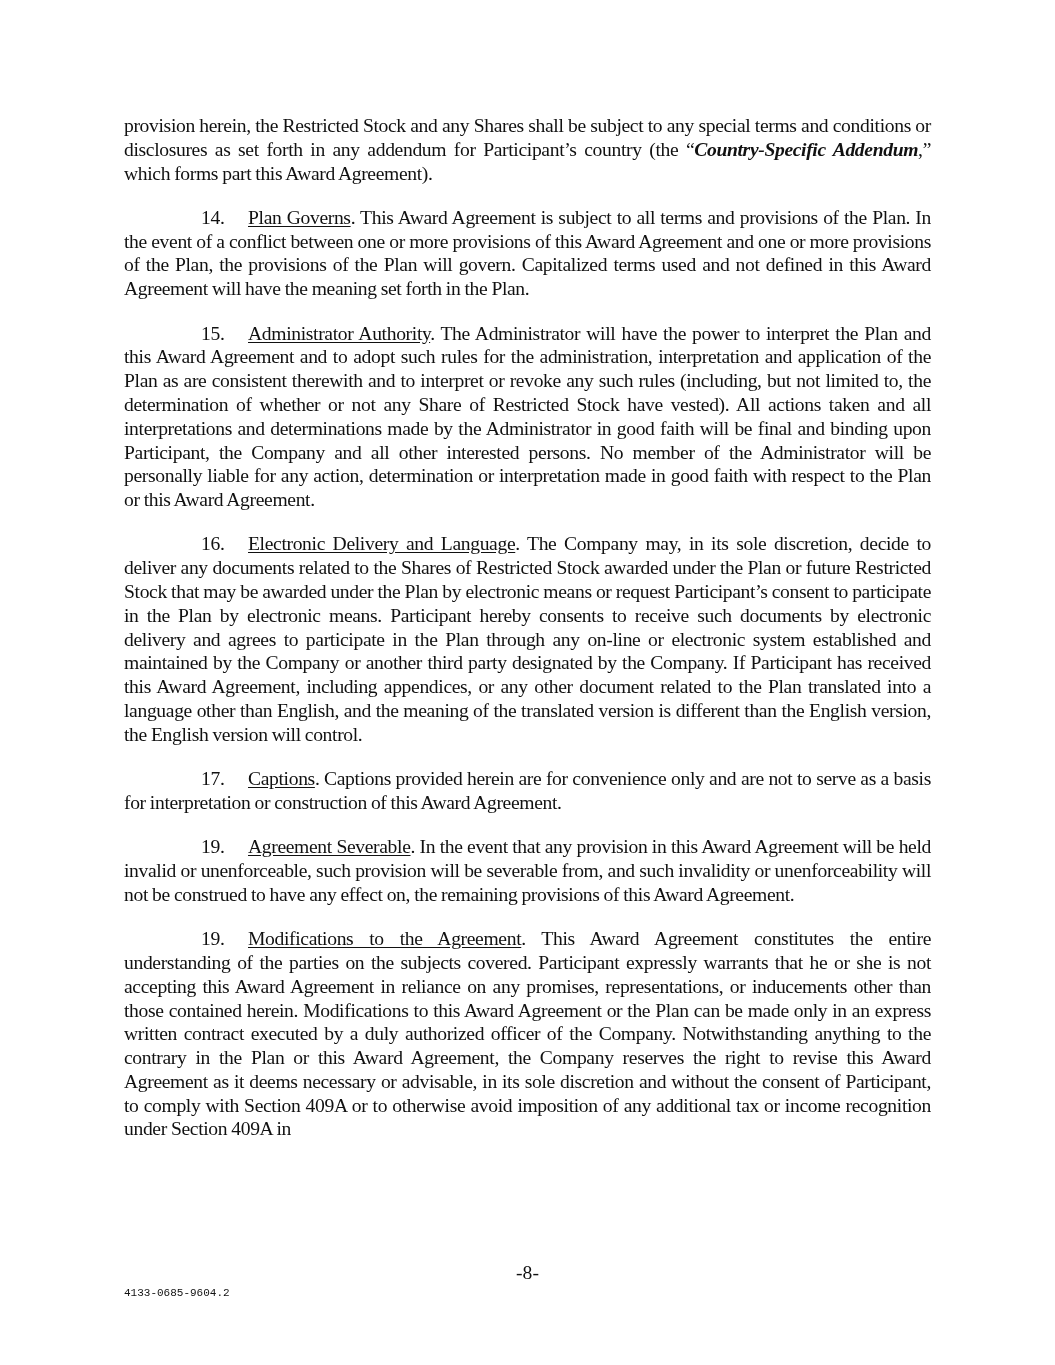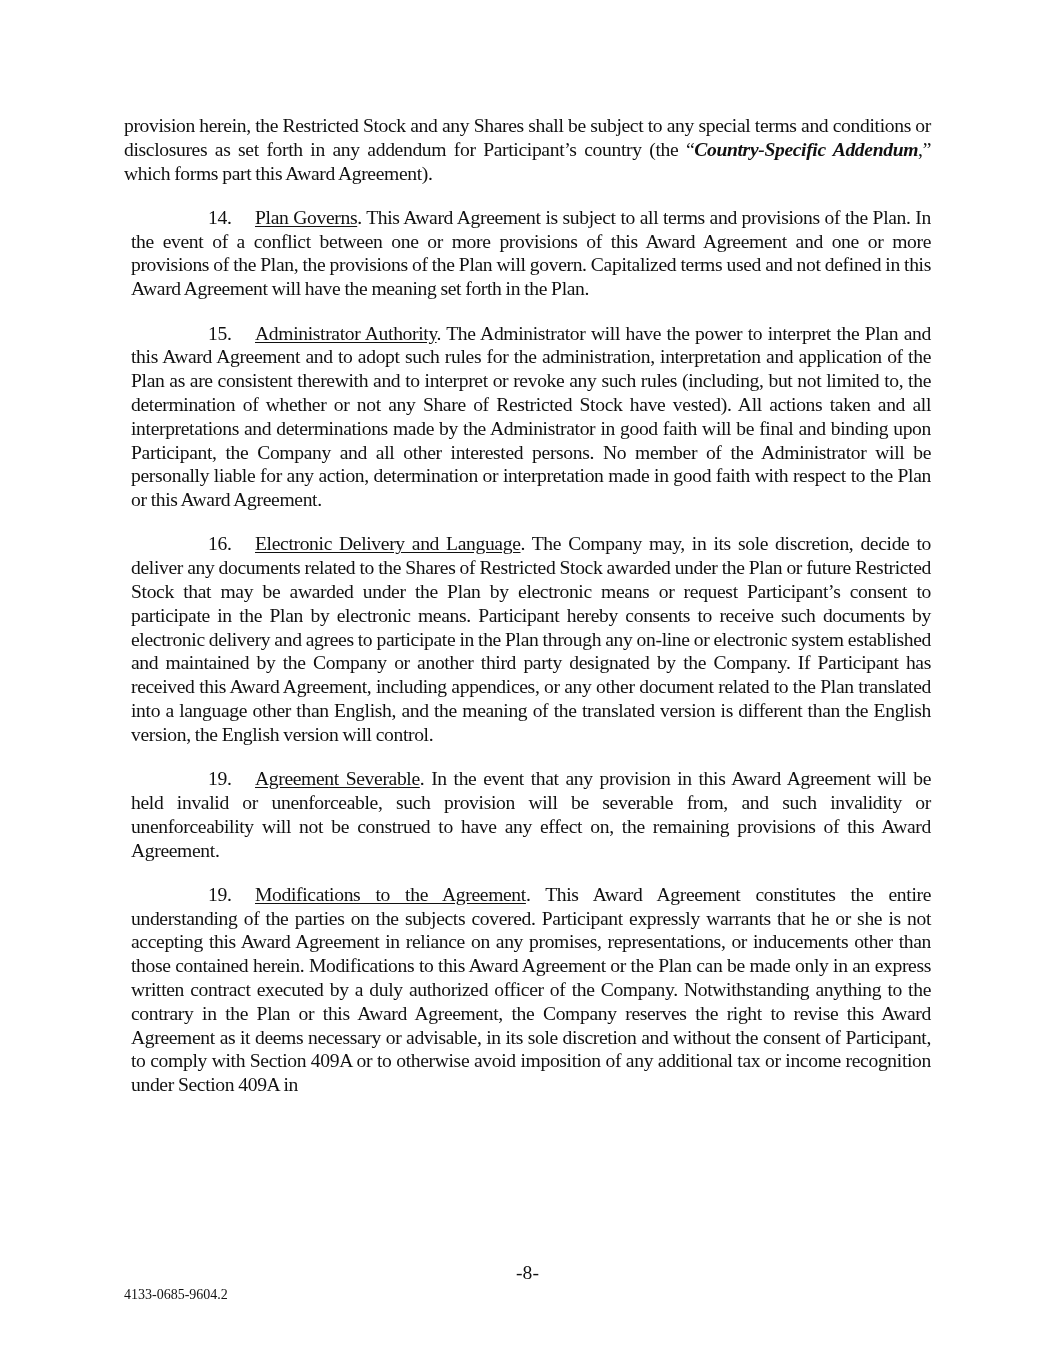--- a/index.html
+++ b/index.html
@@ -3,31 +3,31 @@
 <meta charset="utf-8">
 <style>
   html, body { margin: 0; padding: 0; background: #ffffff; }
   body { width: 1055px; height: 1365px; position: relative; overflow: hidden; }
   .page {
     position: absolute; left: 124px; top: 114px; width: 807px;
     font-family: "Liberation Serif", serif; font-size: 19.6px; line-height: 23.8px;
     color: #111111; letter-spacing: -0.35px; word-spacing: -0.5px;
   }
   .para { text-align: justify; margin: 0 0 20.5px 0; }
-  .indent { text-indent: 77px; margin-left: 7px; }
+  .indent { text-indent: 77px; }
   .num { display: inline-block; width: 47px; text-indent: 0; }
   .heading { text-decoration: underline; text-underline-offset: 2px; }
   .bi { font-weight: bold; font-style: italic; }
   .pagenum {
     position: absolute; left: 0; width: 1055px; top: 1262px; text-align: center;
     font-family: "Liberation Serif", serif; font-size: 19.6px; color: #111;
   }
   .docid {
     position: absolute; left: 124px; top: 1287px;
-    font-family: Liberation Serif, serif; font-size: 14px; color: #111;
+    font-family: Liberation Mono, monospace; font-size: 11px; color: #111;
   }
 </style>
 </head>
 <body>
 
 <div class="page">
   <p class="para">
     <span>provision herein, the Restricted Stock and any Shares shall be subject to any special terms and conditions or disclosures as set forth in any addendum for Participant’s country (the “</span><span class="bi">Country-Specific Addendum</span><span>,” which forms part this Award Agreement).</span>
   </p>
 
@@ -36,20 +36,23 @@
   </p>
 
   <p class="para indent">
     <span class="num">15.</span><span class="heading">Administrator Authority</span><span>.  The Administrator will have the power to interpret the Plan and this Award Agreement and to adopt such rules for the administration, interpretation and application of the Plan as are consistent therewith and to interpret or revoke any such rules (including, but not limited to, the determination of whether or not any Share of Restricted Stock have vested).  All actions taken and all interpretations and determinations made by the Administrator in good faith will be final and binding upon Participant, the Company and all other interested persons.  No member of the Administrator will be personally liable for any action, determination or interpretation made in good faith with respect to the Plan or this Award Agreement.</span>
   </p>
 
   <p class="para indent">
     <span class="num">16.</span><span class="heading">Electronic Delivery and Language</span><span>.  The Company may, in its sole discretion, decide to deliver any documents related to the Shares of Restricted Stock awarded under the Plan or future Restricted Stock that may be awarded under the Plan by electronic means or request Participant’s consent to participate in the Plan by electronic means.  Participant hereby consents to receive such documents by electronic delivery and agrees to participate in the Plan through any on-line or electronic system established and maintained by the Company or another third party designated by the Company.  If Participant has received this Award Agreement, including appendices, or any other document related to the Plan translated into a language other than English, and the meaning of the translated version is different than the English version, the English version will control.</span>
   </p>
 
+  <p class="para indent">
+    <span class="num">17.</span><span class="heading">Captions</span><span>.  Captions provided herein are for convenience only and are not to serve as a basis for interpretation or construction of this Award Agreement.</span>
+  </p>
 
   <p class="para indent">
     <span class="num">19.</span><span class="heading">Agreement Severable</span><span>.  In the event that any provision in this Award Agreement will be held invalid or unenforceable, such provision will be severable from, and such invalidity or unenforceability will not be construed to have any effect on, the remaining provisions of this Award Agreement.</span>
   </p>
 
   <p class="para indent">
     <span class="num">19.</span><span class="heading">Modifications to the Agreement</span><span>.  This Award Agreement constitutes the entire understanding of the parties on the subjects covered.  Participant expressly warrants that he or she is not accepting this Award Agreement in reliance on any promises, representations, or inducements other than those contained herein.  Modifications to this Award Agreement or the Plan can be made only in an express written contract executed by a duly authorized officer of the Company.  Notwithstanding anything to the contrary in the Plan or this Award Agreement, the Company reserves the right to revise this Award Agreement as it deems necessary or advisable, in its sole discretion and without the consent of Participant, to comply with Section 409A or to otherwise avoid imposition of any additional tax or income recognition under Section 409A in</span>
   </p>
 </div>
 

